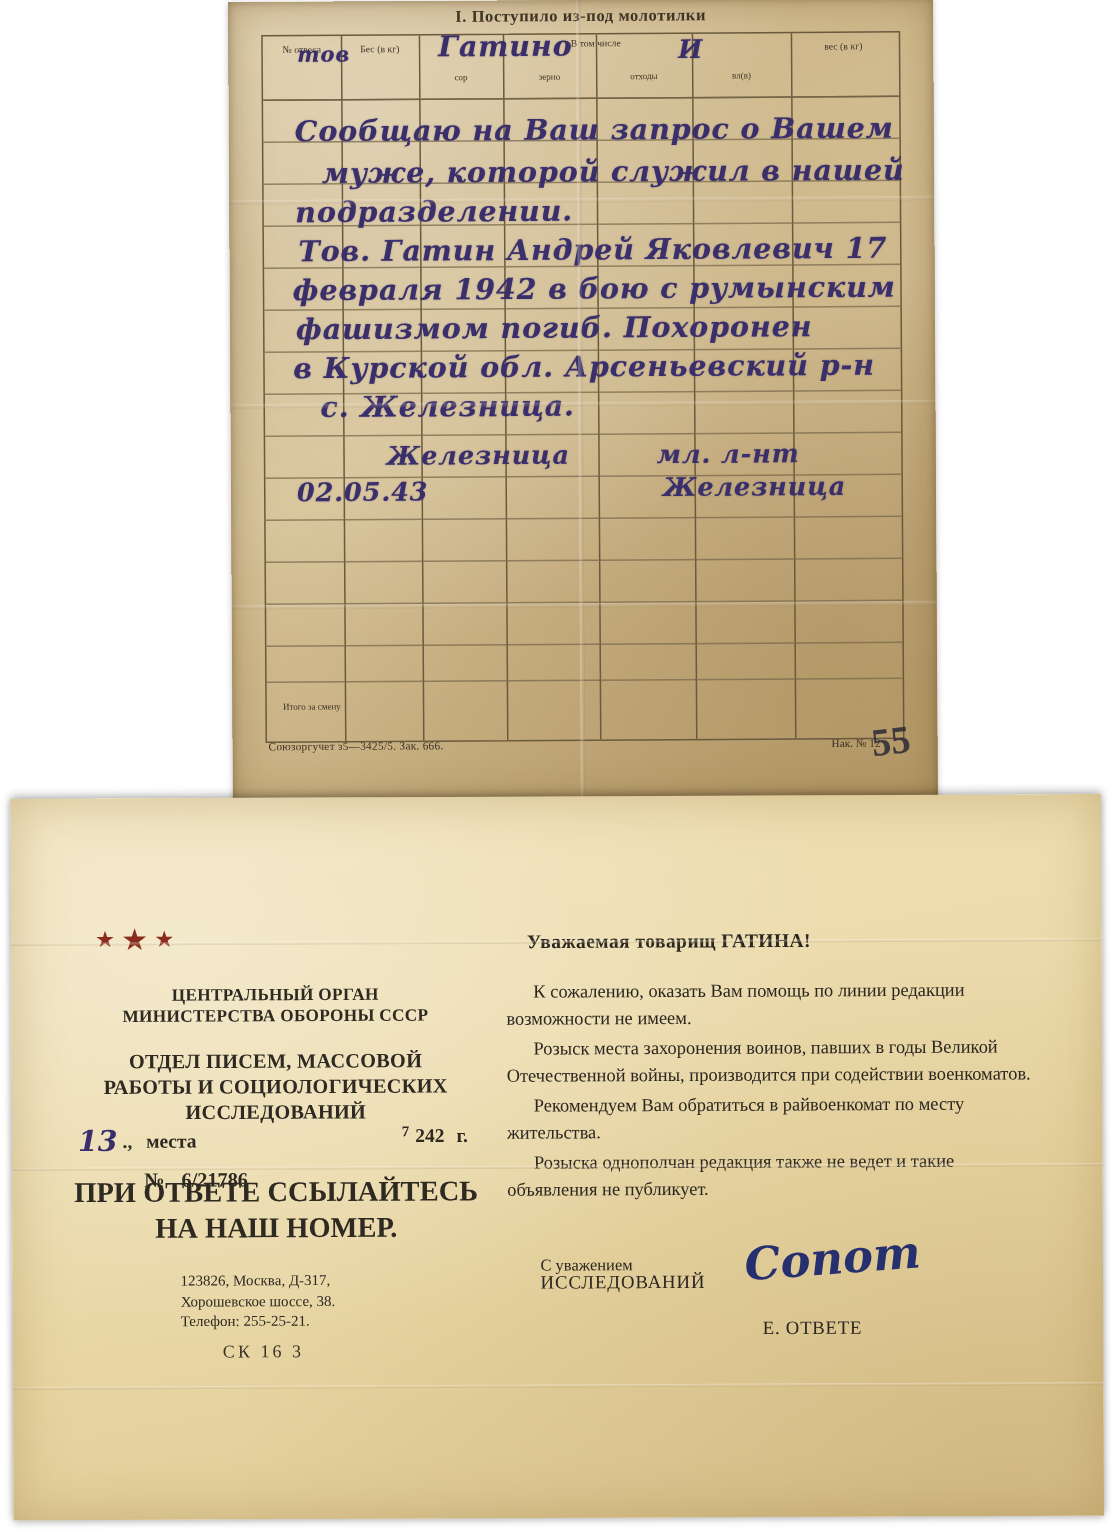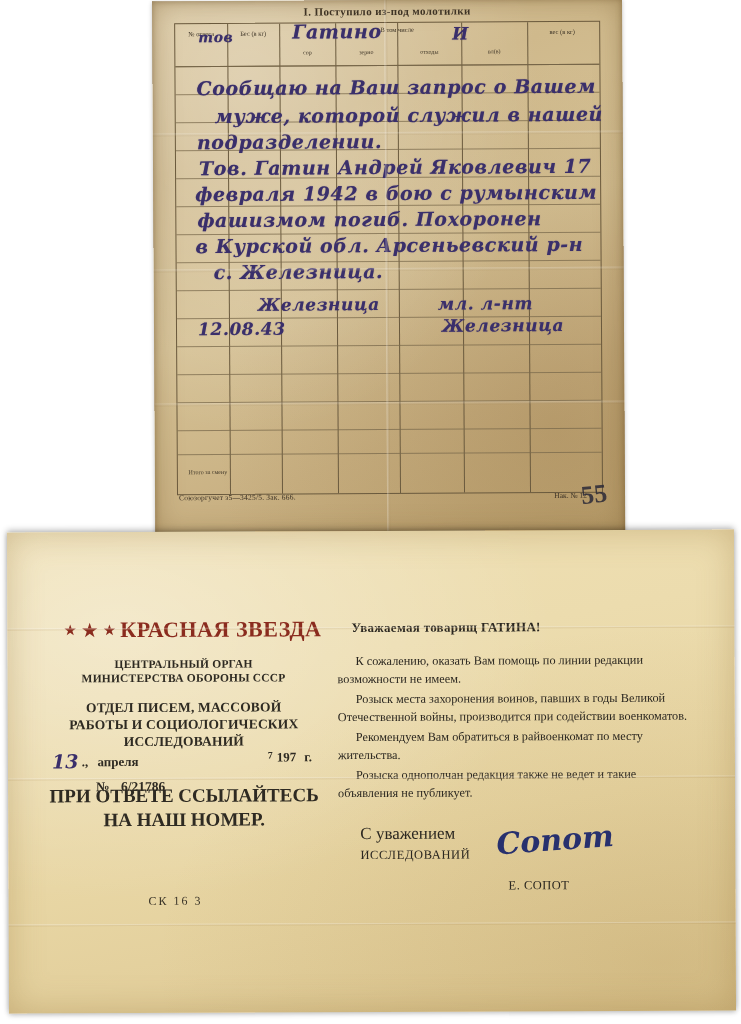--- a/index.html
+++ b/index.html
@@ -280,22 +280,22 @@
     letter-spacing: .3px;
     margin-left: 14px;
     margin-bottom: 16px;
     font-size: 13px;
   }
   .para { text-indent: 18px; margin-bottom: 3px; }
 
   .closing {
     position: absolute;
     left: 352px;
-    top: 293px;
-    font-size: 17px;
+    top: 307px;
+    font-size: 11px;
     color: #2b2720;
   }
   .corr {
     position: absolute;
     left: 352px;
     top: 317px;
     font-size: 12.5px;
     letter-spacing: .6px;
     color: #2b2720;
   }
@@ -385,83 +385,87 @@
   <div class="ink big" style="left:62px;  top:104px;">муже, которой служил в нашей</div>
   <div class="ink big" style="left:44px;  top:130px;">подразделении.</div>
   <div class="ink big" style="left:46px;  top:156px;">Тов. Гатин Андрей Яковлевич 17</div>
   <div class="ink big" style="left:42px;  top:182px;">февраля 1942 в бою с румынским</div>
   <div class="ink big" style="left:44px;  top:208px;">фашизмом погиб. Похоронен</div>
   <div class="ink big" style="left:42px;  top:234px;">в Курской обл. Арсеньевский р-н</div>
   <div class="ink big" style="left:60px;  top:260px;">с. Железница.</div>
 
   <div class="ink med" style="left:104px; top:294px;">Железница</div>
   <div class="ink med" style="left:284px; top:294px;">мл. л-нт</div>
-  <div class="ink med" style="left:44px;  top:318px;">12.08.43</div>
+  <div class="ink med" style="left:44px;  top:318px;">02.05.43</div>
   <div class="ink med" style="left:288px; top:316px;">Железница</div>
 
   <div class="foot-left">Союзоргучет з5—3425/5. Зак. 666.</div>
   <div class="foot-right">Нак. № 12</div>
   <div class="stamp-55">55</div>
 
   <div class="crease-v" style="left:232px;"></div>
   <div class="crease-h" style="top:132px;"></div>
   <div class="crease-h" style="top:268px;"></div>
   <div class="crease-h" style="top:402px;"></div>
   <div class="edge-dark"></div>
 </div>
 
 <div id="bottom-doc">
 
   <div class="masthead">
     <span class="star-glyph small">★</span>
     <span class="star-glyph">★</span>
     <span class="star-glyph small">★</span>
-    <span class="masthead-text">КРАСНАЯ ЗВЕЗДА</span>
   </div>
 
   <div class="left-block">
     <div class="lb-line lb-11">ЦЕНТРАЛЬНЫЙ ОРГАН</div>
     <div class="lb-line lb-11" style="margin-bottom:14px;">МИНИСТЕРСТВА ОБОРОНЫ СССР</div>
     <div class="lb-line lb-13">ОТДЕЛ ПИСЕМ, МАССОВОЙ</div>
     <div class="lb-line lb-13">РАБОТЫ И СОЦИОЛОГИЧЕСКИХ</div>
     <div class="lb-line lb-13">ИССЛЕДОВАНИЙ</div>
   </div>
 
   <div class="date-row">
     <span class="dd">13</span>
     <span>.,</span>
-    <span style="margin-left:6px;">апреля</span>
+    <span style="margin-left:6px;">места</span>
     <span style="float:right; margin-right:2px;">г.</span>
-    <span style="float:right; margin-right:8px;">197</span>
+    <span style="float:right; margin-right:8px;">242</span>
     <span style="float:right; margin-right:4px; font-size:10px; vertical-align:top;">7</span>
   </div>
 
   <div class="num-row">
     <span>№</span>
     <span style="margin-left:8px;">6/21786</span>
   </div>
 
   <div class="ref-note">
     <div>ПРИ ОТВЕТЕ ССЫЛАЙТЕСЬ</div>
     <div>НА НАШ НОМЕР.</div>
   </div>
 
+  <div class="addr">
+    <div>123826, Москва, Д-317,</div>
+    <div>Хорошевское шоссе, 38.</div>
+    <div>Телефон: 255-25-21.</div>
+  </div>
 
   <div class="ck">СК 16 3</div>
 
   <div class="letter-body">
     <div class="salutation">Уважаемая товарищ ГАТИНА!</div>
     <div class="para">К сожалению, оказать Вам помощь по линии редакции возможности не имеем.</div>
     <div class="para">Розыск места захоронения воинов, павших в годы Великой Отечественной войны, производится при содействии военкоматов.</div>
     <div class="para">Рекомендуем Вам обратиться в райвоенкомат по месту жительства.</div>
     <div class="para">Розыска однополчан редакция также не ведет и такие объявления не публикует.</div>
   </div>
 
   <div class="closing">С уважением</div>
   <div class="corr">ИССЛЕДОВАНИЙ</div>
   <div class="sig">Сопот</div>
-  <div class="sig-name">Е. СОПОТ</div>
+  <div class="sig-name">Е. ОТВЕТЕ</div>
 
   <div class="fold" style="top:96px;"></div>
   <div class="fold" style="top:246px;"></div>
   <div class="fold" style="top:392px;"></div>
   <div class="edge-dark"></div>
 </div>
 
 </body></html>

